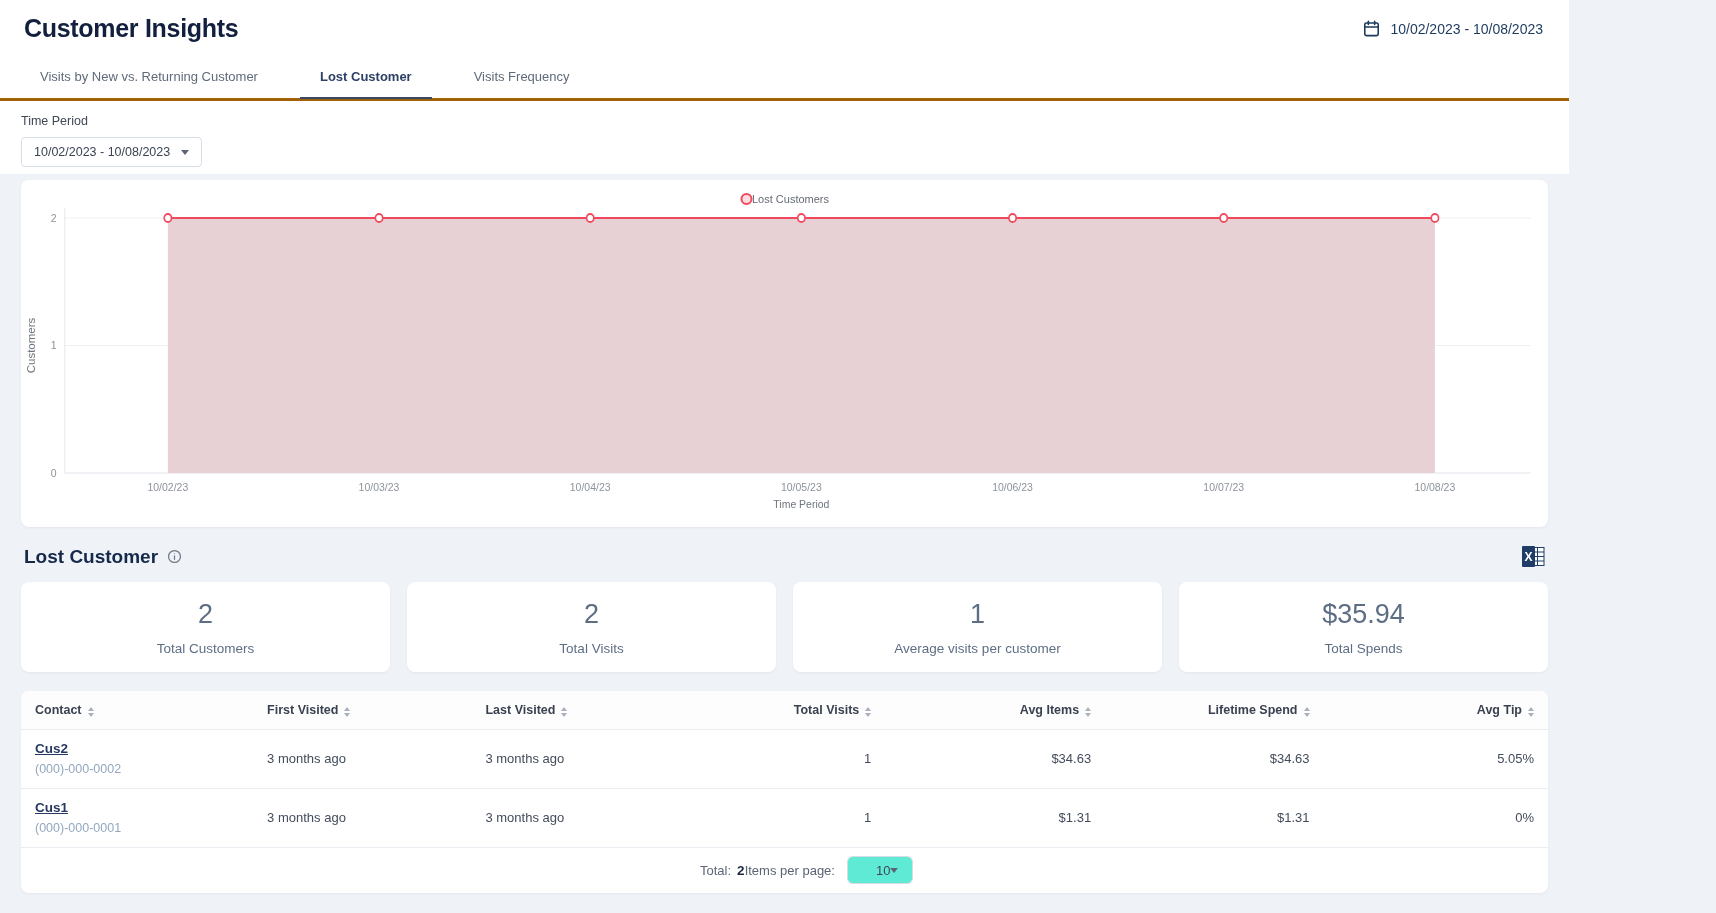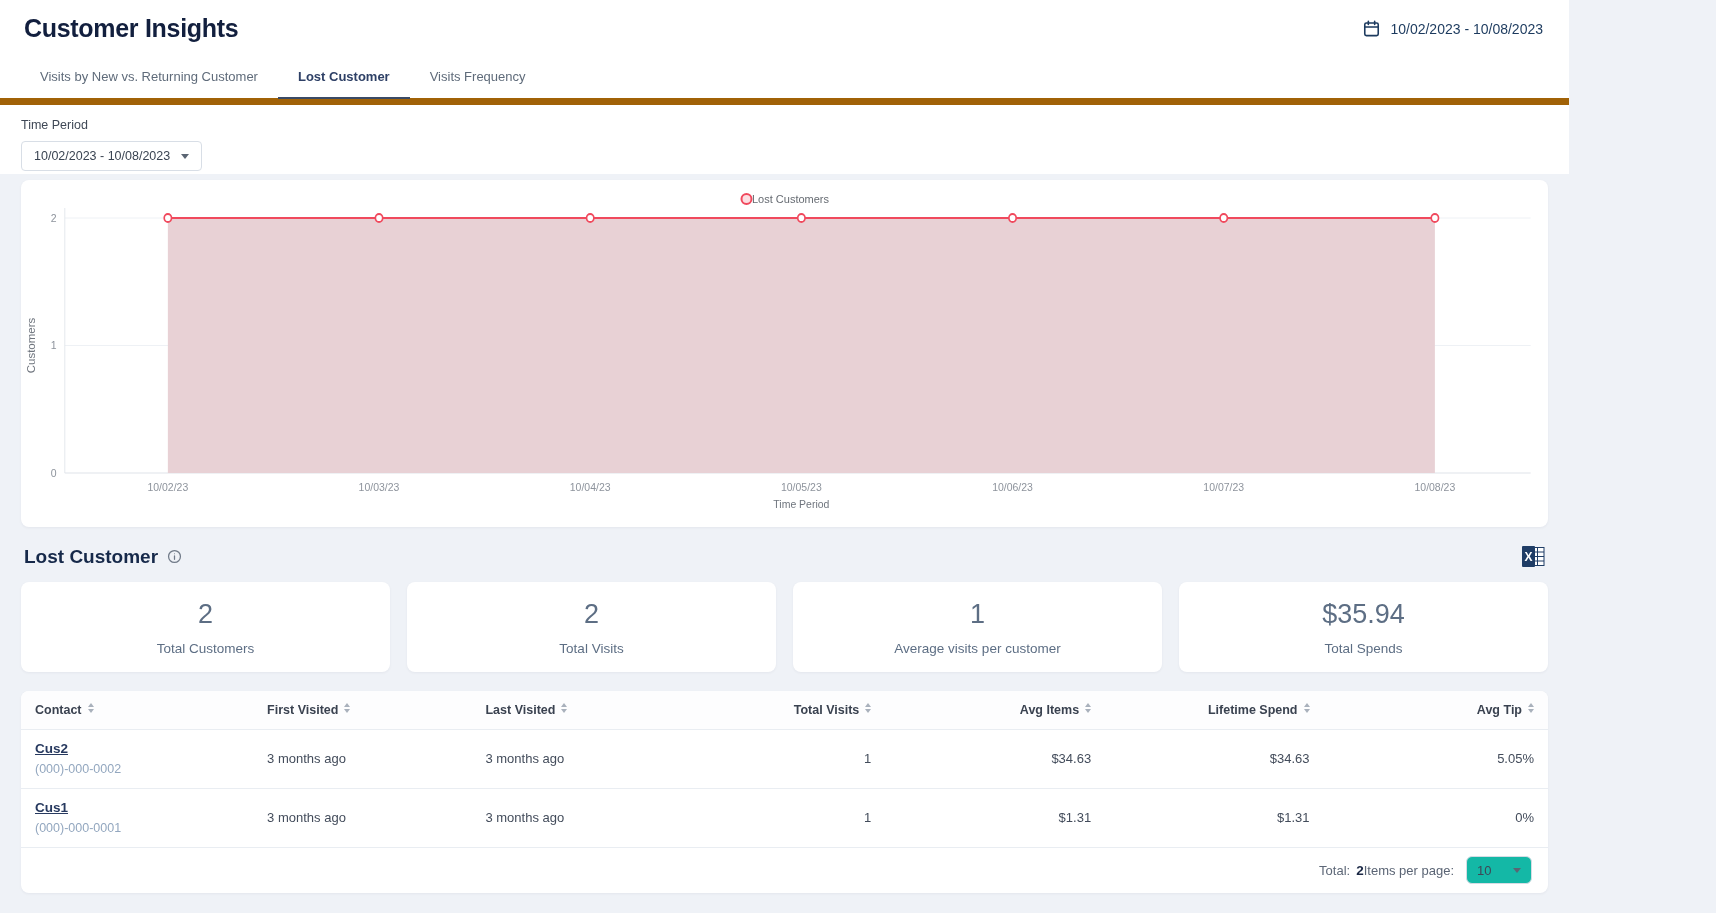--- a/index.html
+++ b/index.html
@@ -6,21 +6,21 @@
   html,body { width:1716px; height:913px; }
   body { background:#eff2f7; font-family:"Liberation Sans", sans-serif; overflow:hidden; }
   .page { width:1569px; height:913px; position:relative; }
 
   
   .header-band { background:#ffffff; height:174px; }
   .title-row { display:flex; justify-content:space-between; align-items:center; padding:14px 26px 0 24px; }
   h1 { font-size:25px; font-weight:700; color:#121f3e; letter-spacing:-0.3px; }
   .daterange { display:flex; align-items:center; gap:9px; font-size:14px; color:#1c3a5e; font-weight:500; cursor:pointer; }
 
-  .tabs { display:flex; padding-left:20px; border-bottom:7px solid #a16207; margin-top:15px; }
+  .tabs { display:flex; padding-left:20px; border-bottom:3px solid #a16207; margin-top:15px;gap:22px; }
   .tab { padding:11px 20px 13px; font-size:13px; color:#5f6b7a; cursor:pointer; white-space:nowrap; }
   .tab.active { color:#2e4066; font-weight:700; border-bottom:2px solid #3a4a66; margin-bottom:-1px; }
 
   .filter { padding:13px 0 0 21px; }
   .filter-label { font-size:12.5px; color:#3f4856; }
   .filter-select { margin-top:9px; width:181px; height:30px; background:#fff; border:1px solid #d8dee6; border-radius:4px;
     display:flex; align-items:center; justify-content:space-between; padding:0 12px; font-size:12.5px; color:#3a4452;
     font-family:"Liberation Sans", sans-serif; cursor:pointer; }
 
   .content { padding:6px 21px 0; }
@@ -45,37 +45,37 @@
   .card { flex:1; background:#fff; border-radius:8px; height:90px; display:flex; flex-direction:column; align-items:center;
     justify-content:center; gap:11px; box-shadow:0 1px 3px rgba(18,29,57,0.05); }
   .card-value { font-size:27px; font-weight:500; color:#5d6e84; }
   .card-label { font-size:13.5px; color:#5d6e84; }
 
   
   .table-panel { background:#fff; border-radius:8px; margin-top:19px; overflow:hidden; box-shadow:0 1px 3px rgba(18,29,57,0.05); }
   table { width:100%; border-collapse:collapse; table-layout:fixed; }
   thead th { height:38px; font-size:12.5px; font-weight:700; color:#3a4250; padding:0 14px; border-bottom:1px solid #e9edf2;
     background:#fdfdfe; text-align:left; }
-  thead th .th-inner { display:inline-flex; align-items:flex-start; gap:6px; cursor:pointer; }
+  thead th .th-inner { display:inline-flex; align-items:flex-end; gap:6px; cursor:pointer; }
   thead th.right, tbody td.right { text-align:right; }
   .sort { display:inline-flex; flex-direction:column; gap:2px; }
   .sort i { display:block; width:0; height:0; border-left:3.5px solid transparent; border-right:3.5px solid transparent; }
   .sort .up { border-bottom:4px solid #a9b1bc; }
   .sort .dn { border-top:4px solid #a9b1bc; }
   tbody td { height:59px; font-size:13px; color:#434c5b; padding:0 14px; border-bottom:1px solid #e9edf2; }
   .contact-name { font-size:13.5px; font-weight:700; color:#27395f; cursor:pointer;text-decoration:underline; }
   .contact-phone { font-size:12.5px; color:#93a7bf; margin-top:6px; }
 
-  .table-footer { display:flex; justify-content:flex-end; align-items:center; height:45px; padding:0 16px;margin-left:44px; }
+  .table-footer { display:flex; justify-content:center; align-items:center; height:45px; padding:0 16px;margin-left:44px; }
   .total-wrap { font-size:13px; color:#5e6878; }
   .total-wrap b { font-size:13.5px; color:#1b2845; margin-left:6px; }
   .ipp-wrap { display:flex; align-items:center; }
   .ipp-label { font-size:13px; color:#5a6474; }
-  .ipp-select { margin-left:12px; width:66px; height:28px; background:#14b8a6; border:1px solid #d6dce4; border-radius:6px;
-    display:flex; align-items:center; justify-content:space-between; padding:0 10px; font-size:13px; color:#3e4756;
+  .ipp-select { margin-left:12px; width:66px; height:28px; background:#5eead4; border:1px solid #d6dce4; border-radius:6px;
+    display:flex; align-items:center; justify-content:space-between; padding:0 28px; font-size:13px; color:#3e4756;
     font-family:"Liberation Sans", sans-serif; cursor:pointer; }
   .caret { width:0; height:0; border-left:4.5px solid transparent; border-right:4.5px solid transparent; border-top:5px solid #5b6573; }
 </style>
 </head>
 <body>
 
 <div class="page">
 
   <div class="header-band">
     <div class="title-row">

